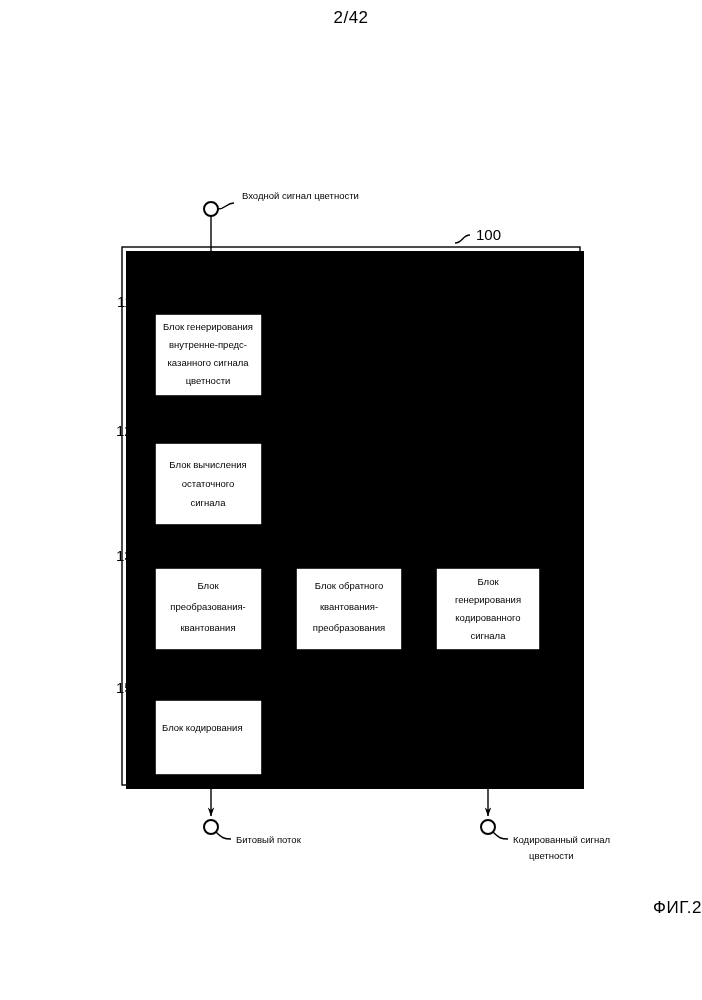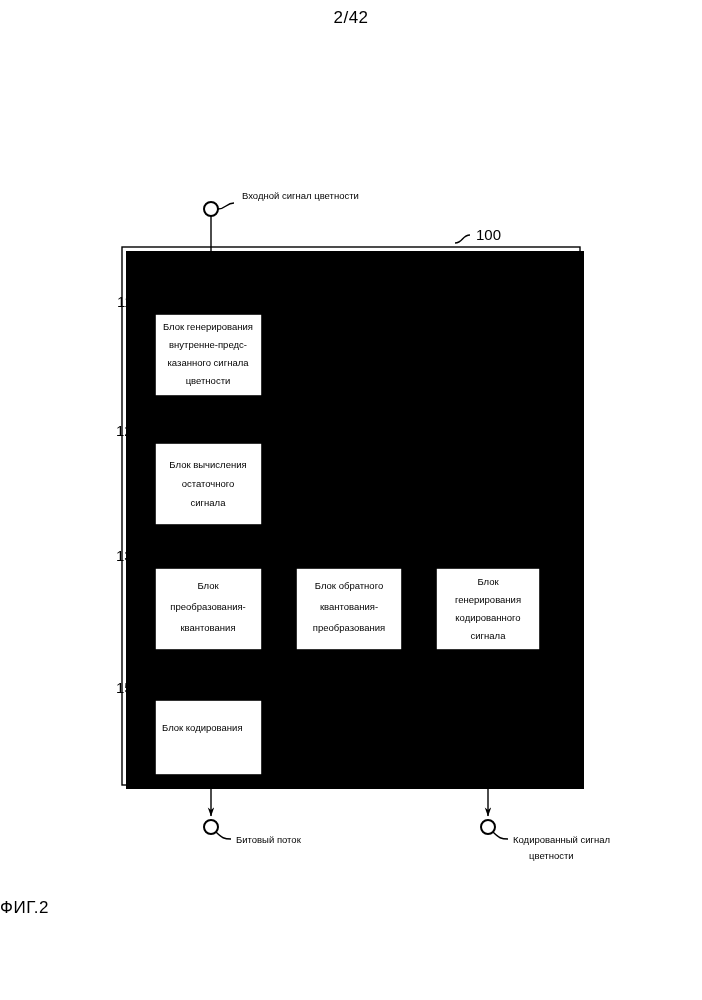--- a/index.html
+++ b/index.html
@@ -28,21 +28,21 @@
     width: 702px;
     text-align: center;
     font-size: 17px;
     letter-spacing: 0.5px;
   }
   .fig-caption {
     position: absolute;
     top: 898px;
     left: 0;
     width: 702px;
-    text-align: left;
+    text-align: right;
     font-size: 17px;
     letter-spacing: 0.5px;
   }
   svg#diagram {
     position: absolute;
     left: 0;
     top: 0;
     width: 702px;
     height: 1000px;
     display: block;

